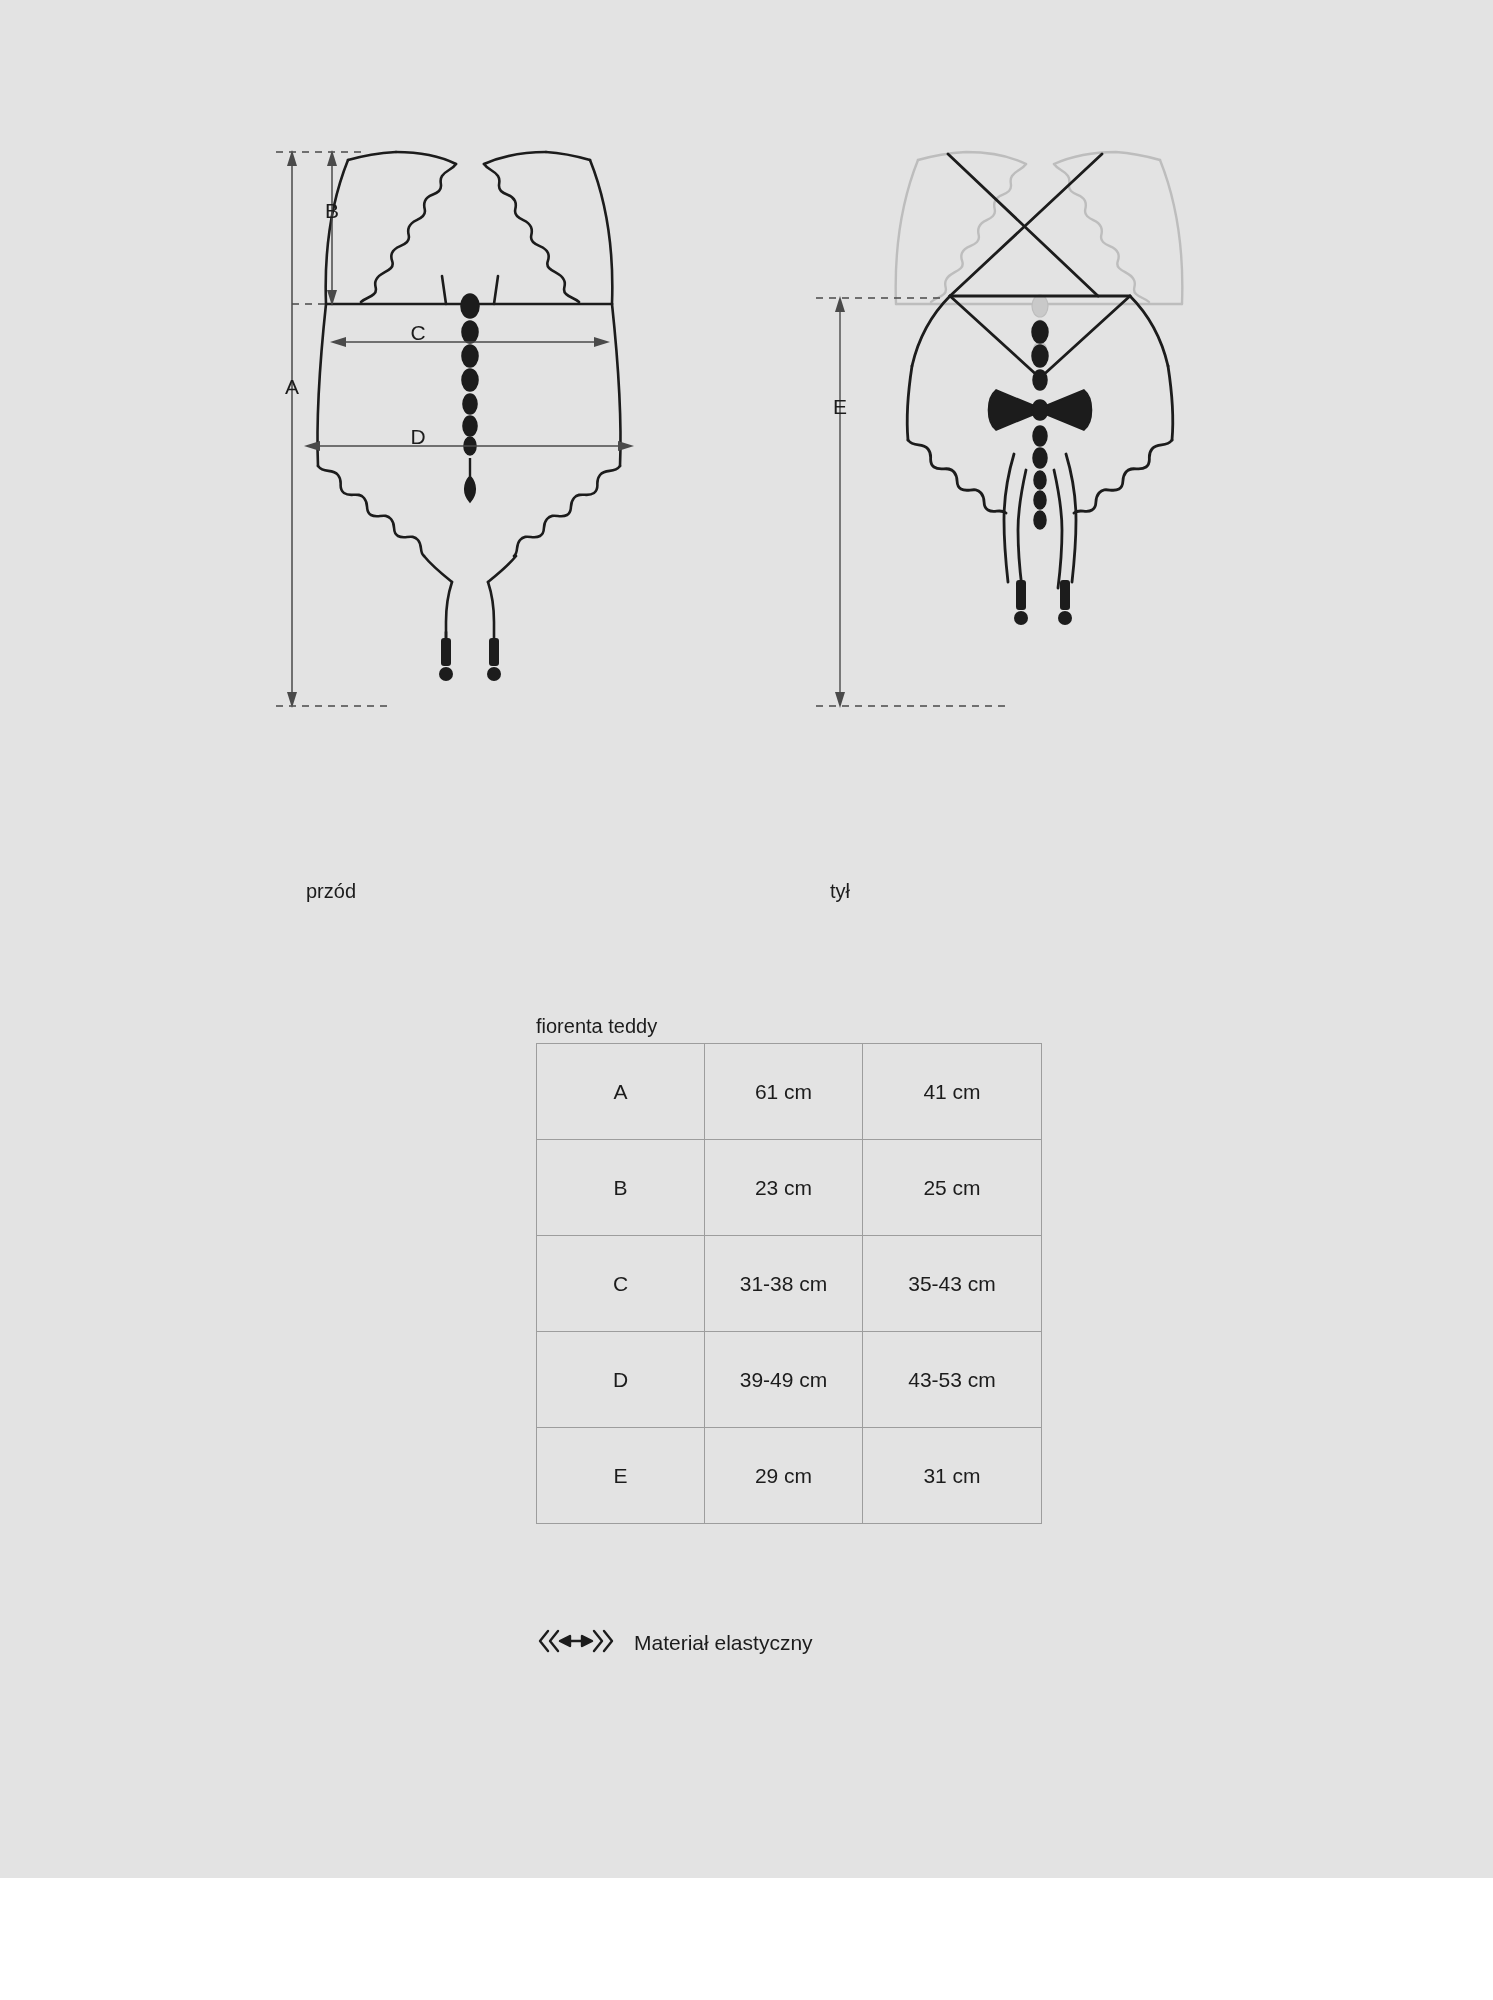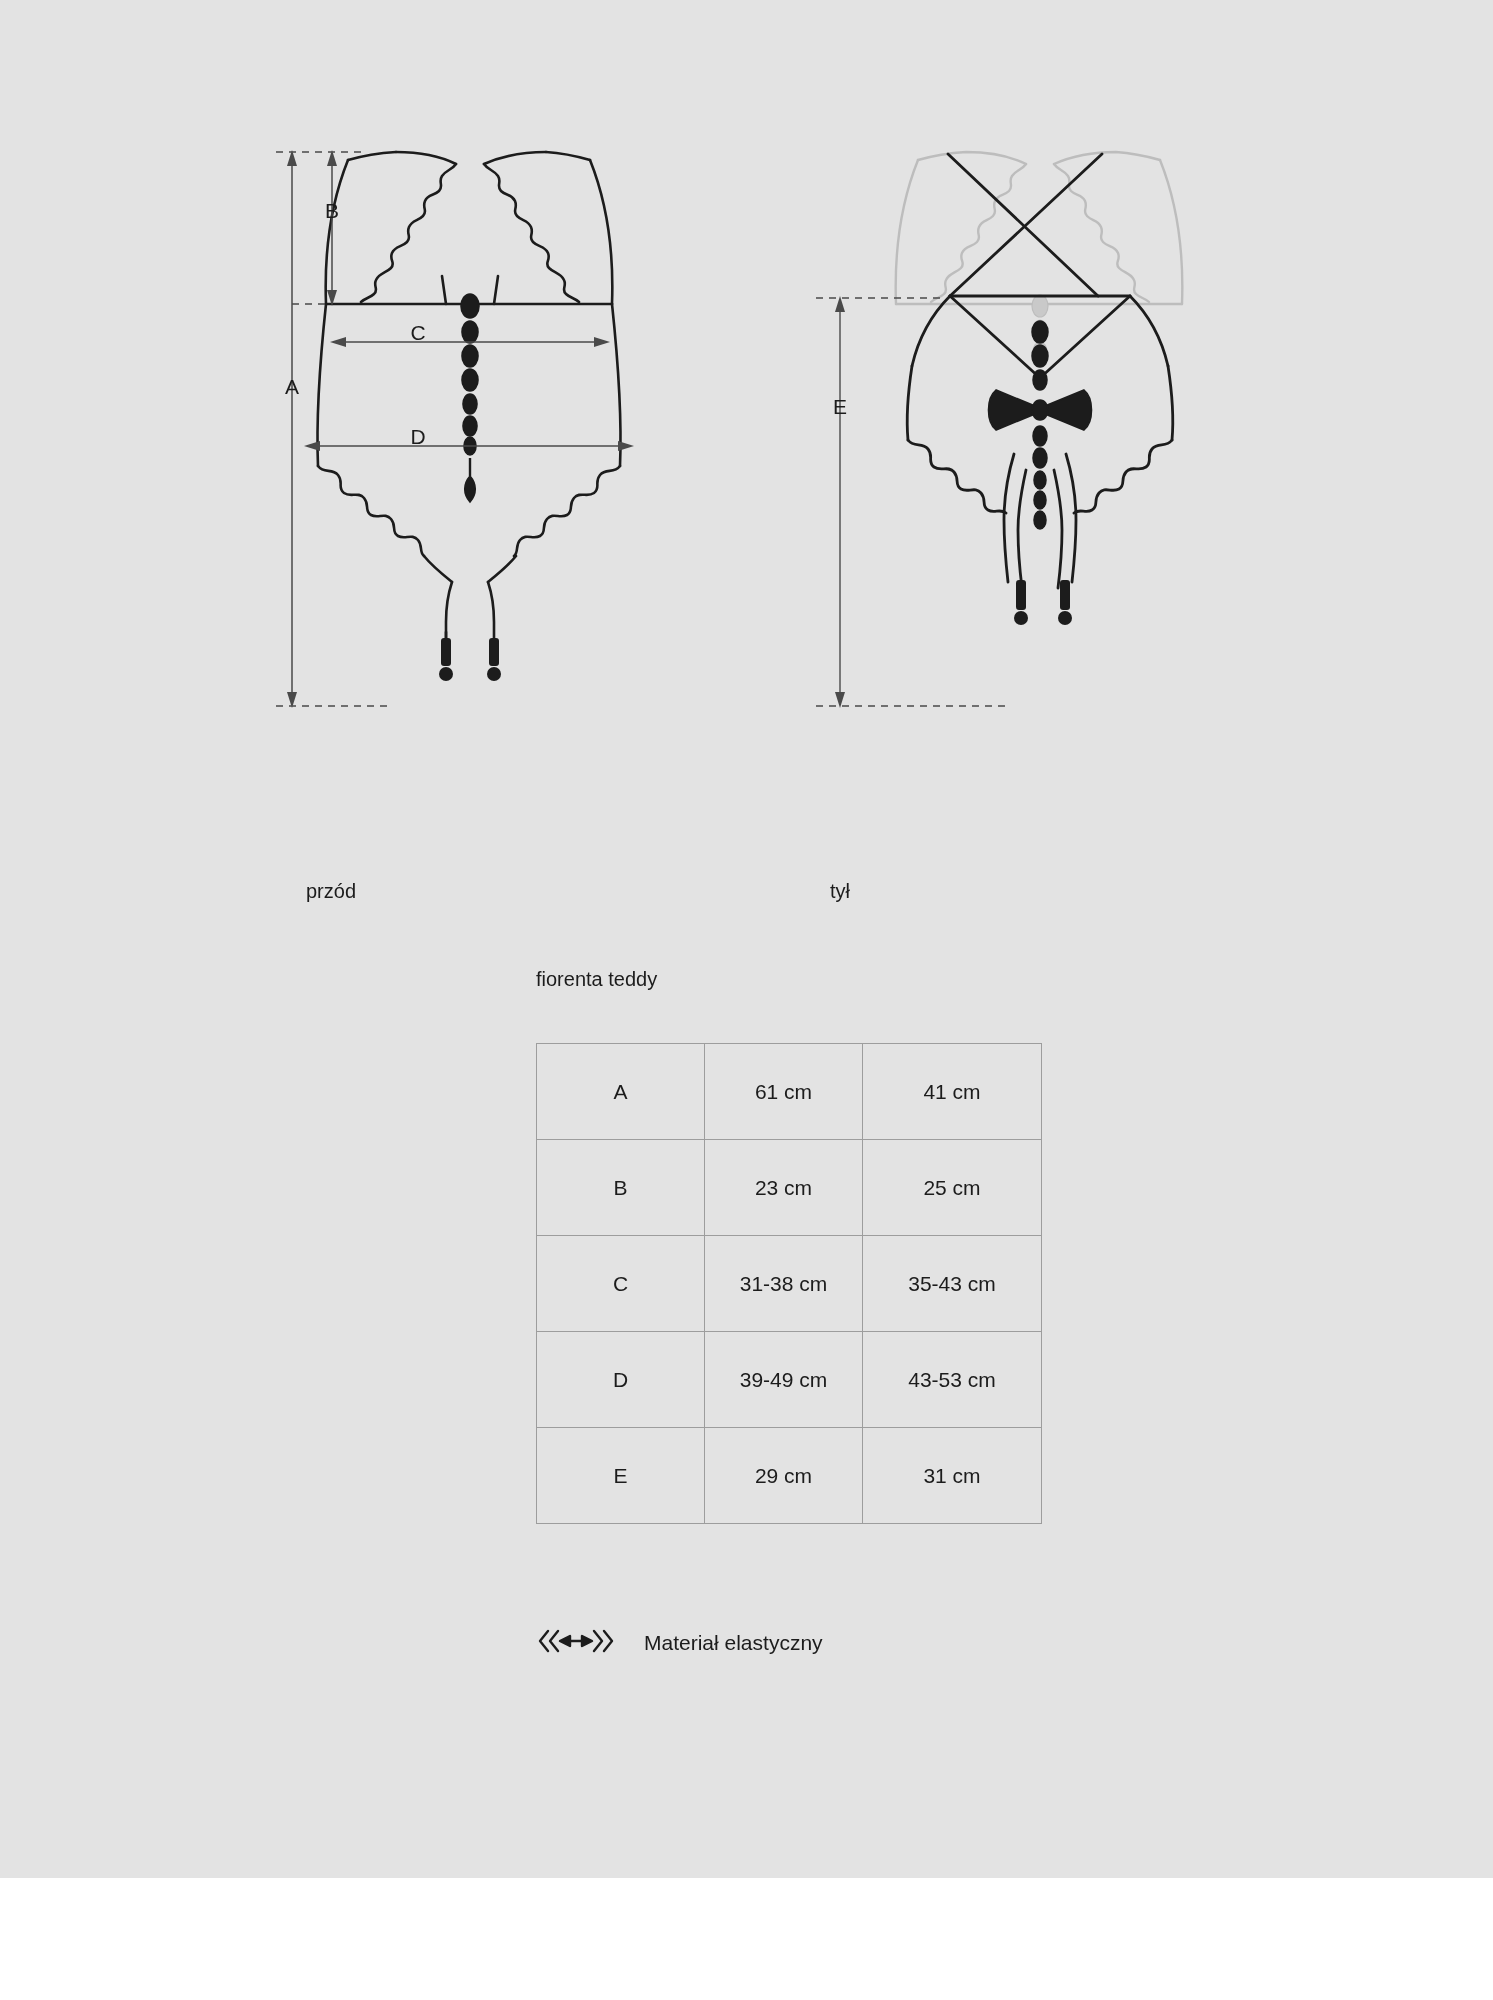--- a/index.html
+++ b/index.html
@@ -60,21 +60,21 @@
   }
   #caption-back {
     left: 830px;
     top: 880px;
   }
 
   
   #table-title {
     position: absolute;
     left: 536px;
-    top: 968px;
+    top: 1015px;
     font-size: 20px;
     color: #1c1c1c;
   }
   #size-table {
     position: absolute;
     left: 536px;
     top: 1043px;
     width: 496px;
     border-collapse: collapse;
     table-layout: fixed;
@@ -94,21 +94,21 @@
   #size-table tr.header-row td {
     font-size: 21px;
   }
 
   #legend {
     position: absolute;
     left: 536px;
     top: 1627px;
     display: flex;
     align-items: center;
-    gap: 28px;
+    gap: 18px;
   }
   #legend-text {
     font-size: 21px;
     color: #1c1c1c;
   }
 </style>
 </head>
 <body>
 
 <div id="page">

